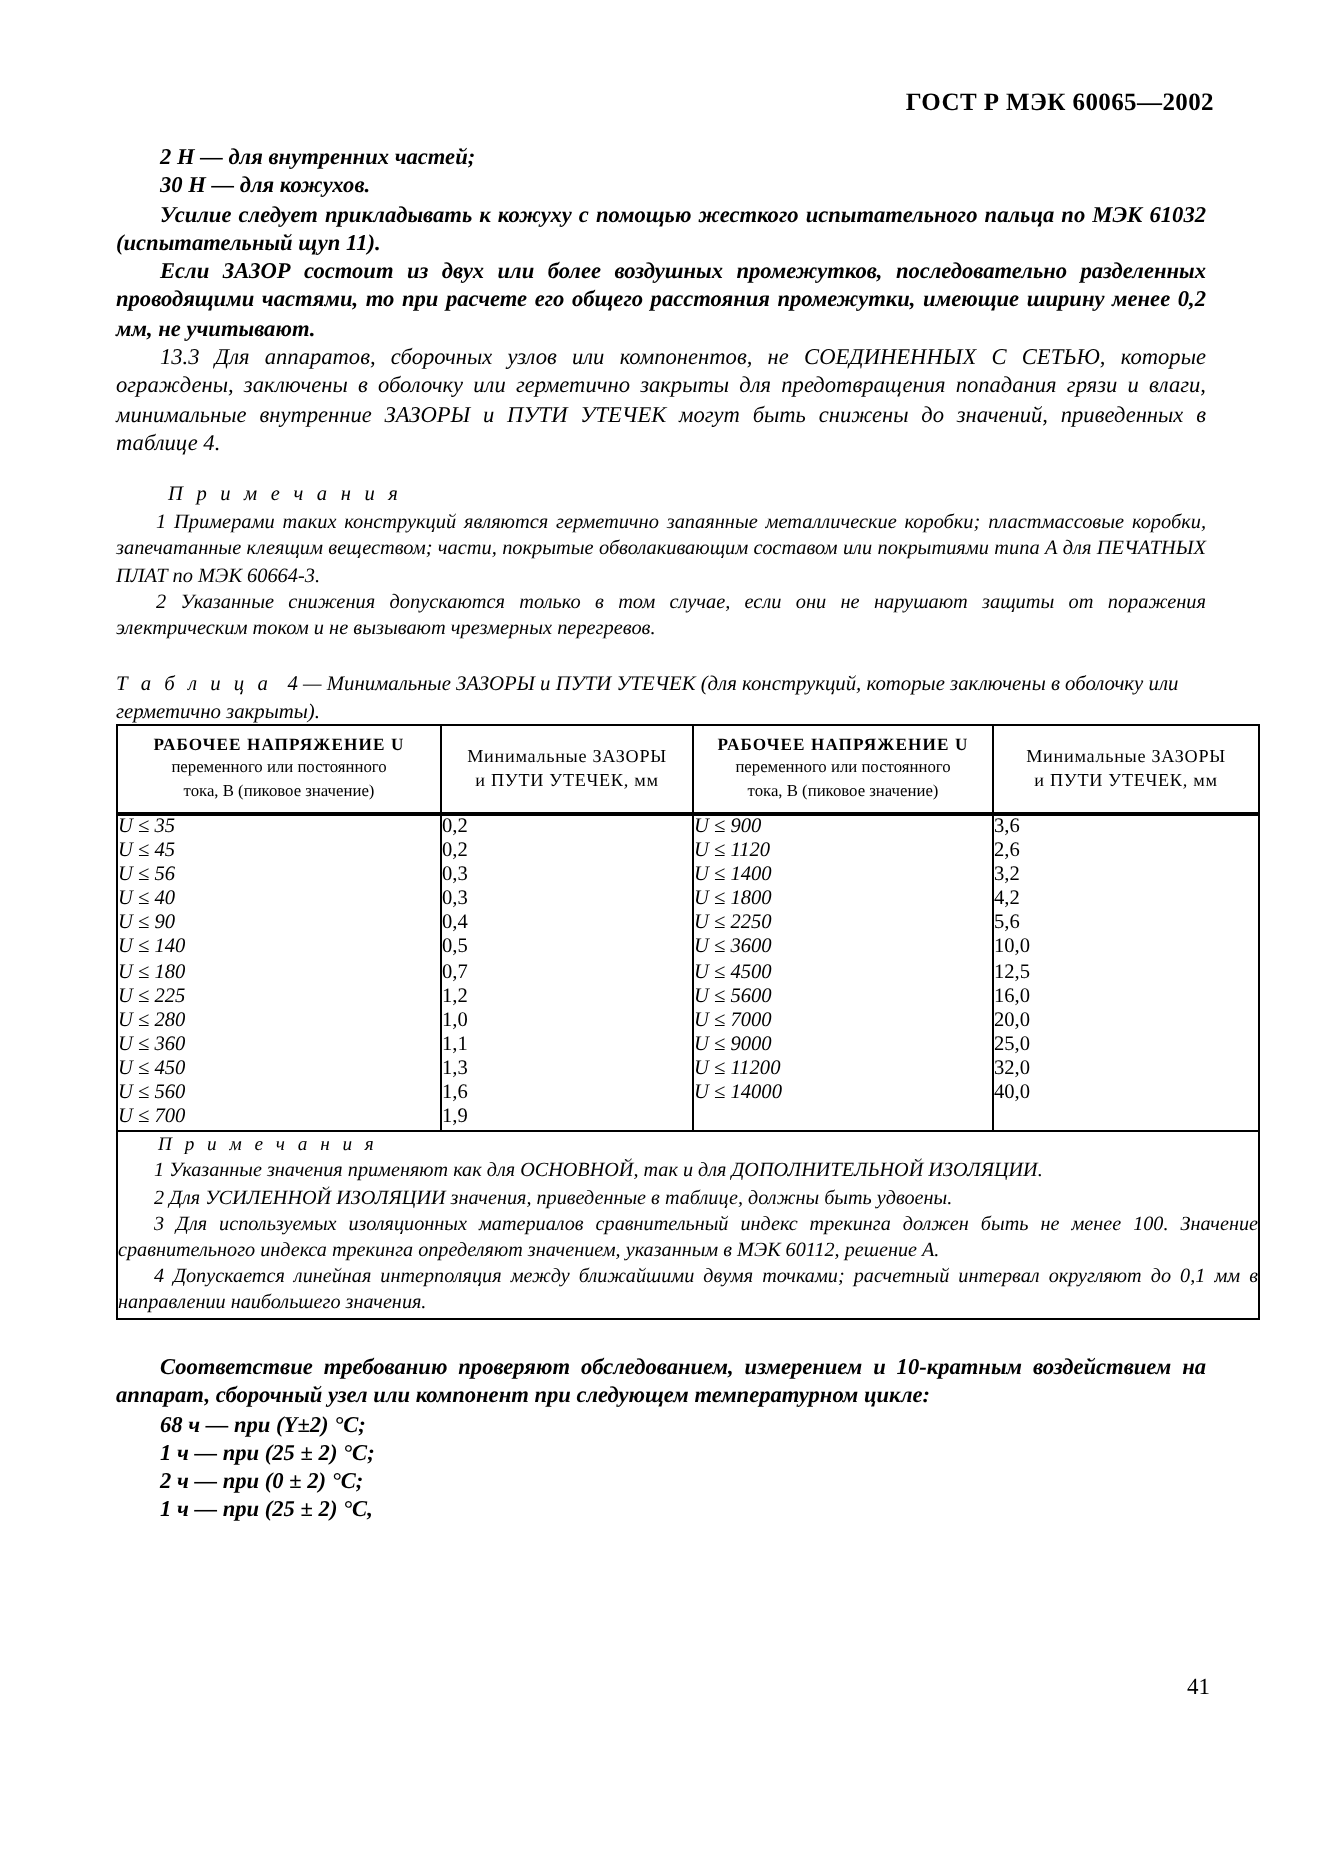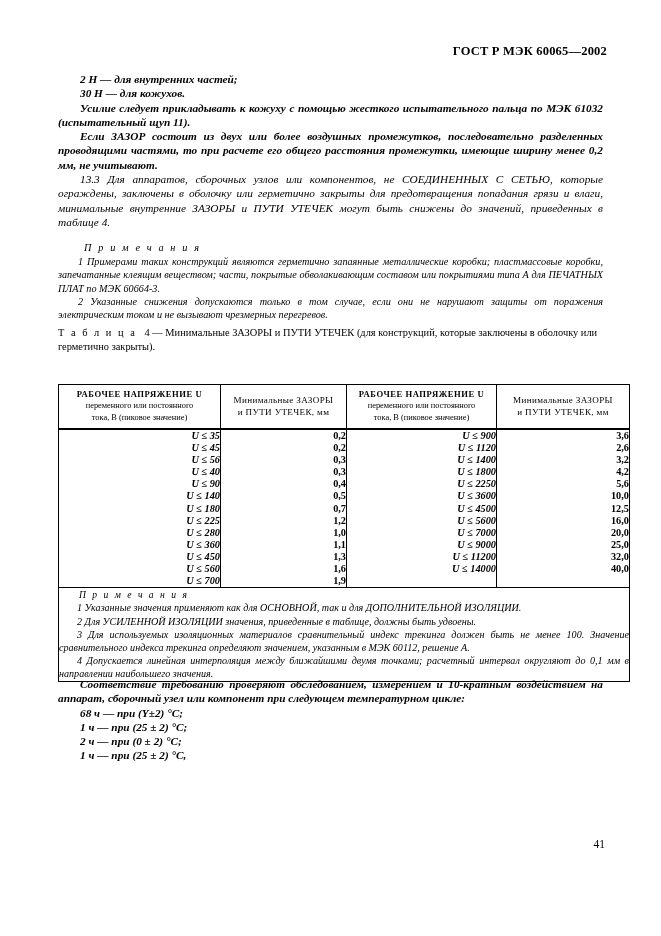--- a/index.html
+++ b/index.html
@@ -74,32 +74,33 @@
     line-height: 13.2px;
     text-align: justify;
     text-indent: 20px;
     margin: 0;
   }
 
   
   .tbl-caption {
     position: absolute;
     left: 58px;
-    top: 326px;
+    top: 336px;
     width: 545px;
     font-size: 10.4px;
     line-height: 13.6px;
+    font-style: italic;
   }
   .tbl-caption .tword { letter-spacing: 2.0px; }
 
   
   .tbl {
     position: absolute;
     left: 58px;
-    top: 384px;
+    top: 362px;
     width: 543px;
     border-collapse: collapse;
     table-layout: fixed;
   }
   .tbl td, .tbl th {
     border: 1px solid #000;
     padding: 0;
     vertical-align: middle;
   }
   .tbl thead th {
@@ -129,27 +130,26 @@
     letter-spacing: 0.35px;
   }
   .hdr-mid2 {
     font-size: 9.1px;
     display: block;
     line-height: 12.4px;
     text-align: center;
     letter-spacing: 0.35px;
   }
   .tbl td.cell {
-    text-align: right;
+    text-align: left;
     font-size: 10.3px;
     line-height: 12.05px;
     height: 12.05px;
     border-top: none;
     border-bottom: none;
-    font-weight: bold;
   }
   .tbl tr.first-data td.cell { }
   .tbl tr.last-data td.cell { }
   .uv { font-style: italic; }
   .tbl .colA { width: 155px; }
   .tbl .colB { width: 119px; }
   .tbl .colC { width: 143px; }
   .tbl .colD { width: 126px; }
 
   .notes-box {

